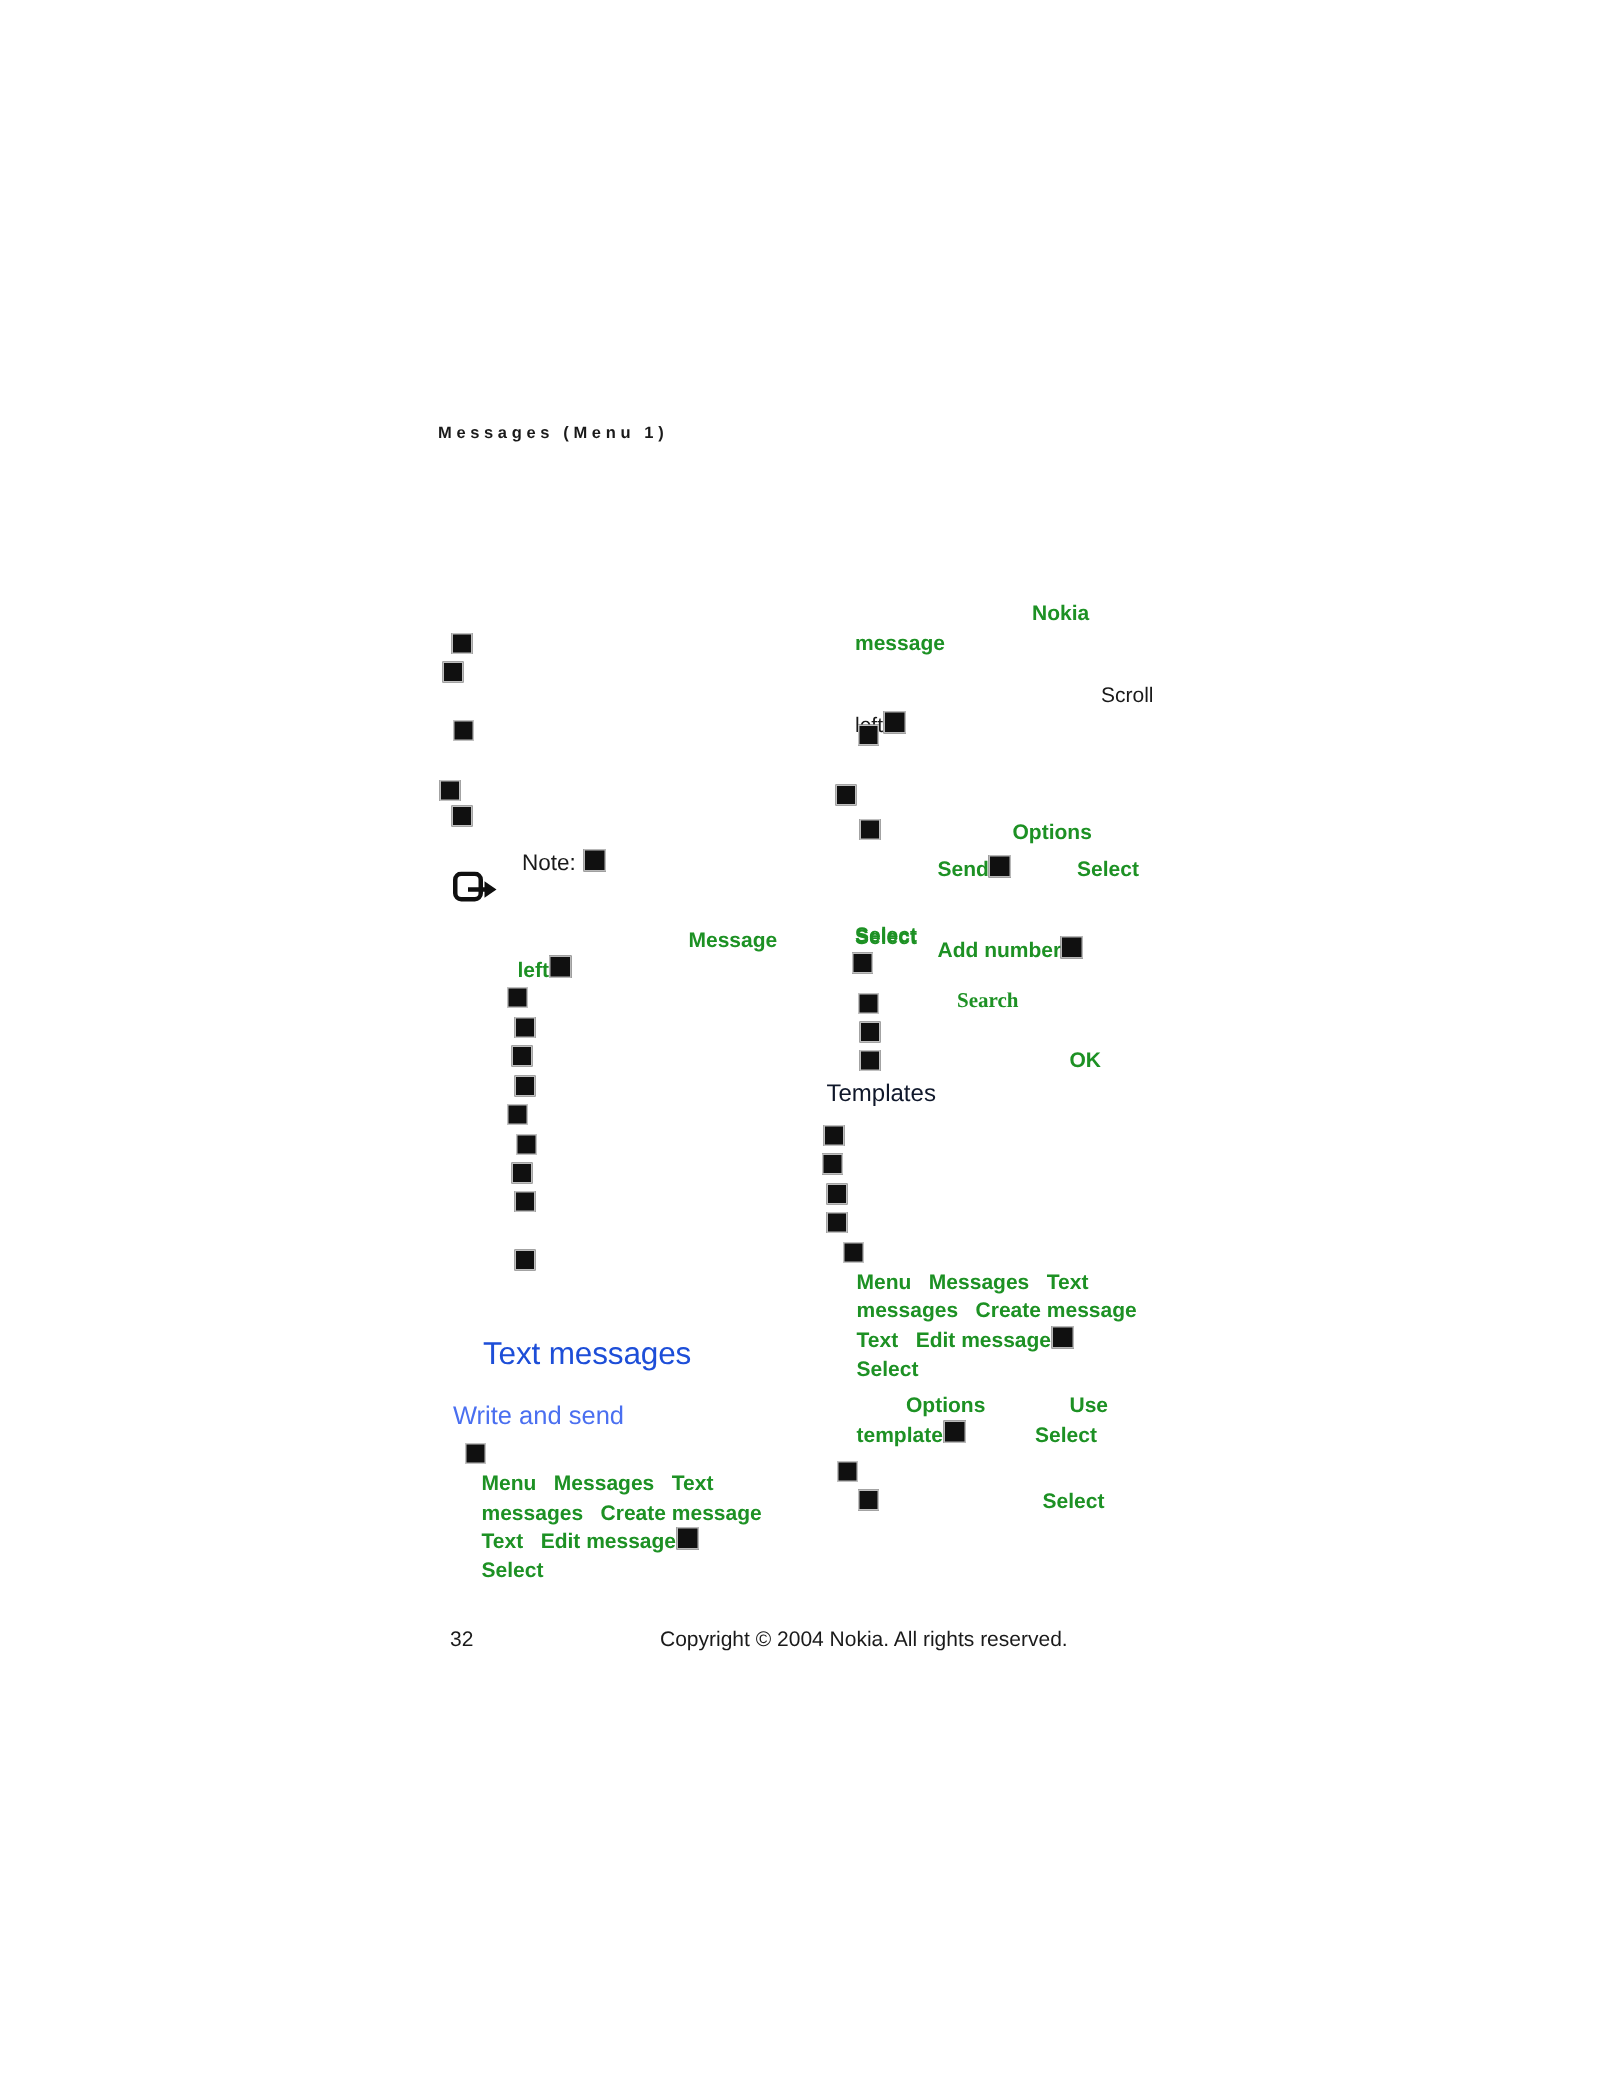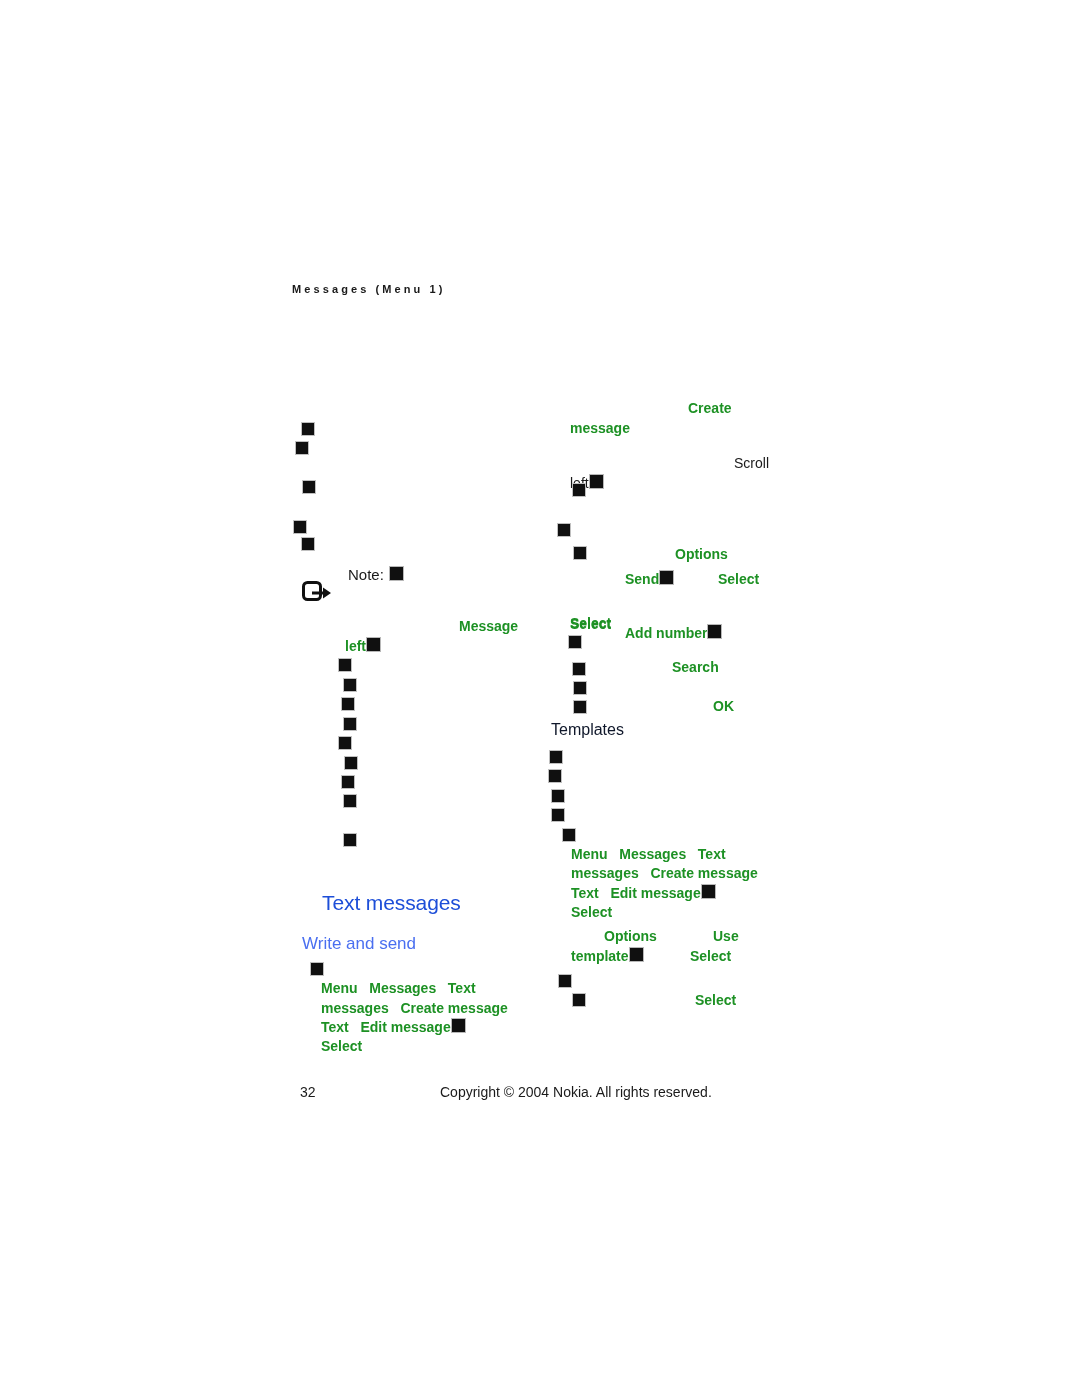--- a/index.html
+++ b/index.html
@@ -195,37 +195,37 @@
     <span>Create message</span>
   </div>
   <div class="frag ui" style="left:321px; top:1018px;">
     <span>Text</span>&nbsp;&nbsp;
     <span>Edit message</span><span class="tofu"></span>
   </div>
   <div class="frag ui" style="left:321px; top:1037px;">
     <span>Select</span>
   </div>
 
-  <div class="frag ui" style="left:688px; top:399px;">Create</div>
+  <div class="frag ui" style="left:688px; top:399px;">Nokia</div>
   <div class="frag ui" style="left:570px; top:419px;">message</div>
   <div class="frag plain" style="left:734px; top:418px;">Scroll</div>
   <div class="frag plain" style="left:570px; top:438px;"><span>left</span><span class="tofu"></span></div>
 
   <div class="tofu-line" style="left:572px; top:483px;"><span class="tofu-sm"></span></div>
   <div class="tofu-line" style="left:557px; top:523px;"><span class="tofu-sm"></span></div>
   <div class="tofu-line" style="left:573px; top:546px;"><span class="tofu-sm"></span></div>
 
   <div class="frag ui" style="left:675px; top:545px;">Options</div>
   <div class="frag ui" style="left:625px; top:570px;"><span>Send</span><span class="tofu"></span></div>
   <div class="frag ui" style="left:718px; top:570px;">Select</div>
   <div class="frag ui" style="left:625px; top:595px;margin-top:29px;"><span>Add number</span><span class="tofu"></span></div>
   <div class="frag ui" style="left:570px; top:615px;">Select</div>
 
   <div class="tofu-line" style="left:572px; top:662px;"><span class="tofu-sm"></span></div>
-  <div class="frag ui" style="left:672px; top:658px;">Search</div>
+  <div class="frag ui" style="left:638px; top:658px;font-family:Liberation Serif, serif;">Search</div>
   <div class="tofu-line" style="left:573px; top:681px;"><span class="tofu-sm"></span></div>
   <div class="tofu-line" style="left:573px; top:700px;"><span class="tofu-sm"></span></div>
   <div class="frag ui" style="left:713px; top:697px;">OK</div>
 
   <div class="h3-blue" style="left:551px; top:721px;">Templates</div>
 
   <div class="tofu-line" style="left:549px; top:750px;"><span class="tofu-sm"></span></div>
   <div class="tofu-line" style="left:548px; top:769px;"><span class="tofu-sm"></span></div>
   <div class="tofu-line" style="left:551px; top:789px;"><span class="tofu-sm"></span></div>
   <div class="tofu-line" style="left:551px; top:808px;"><span class="tofu-sm"></span></div>

